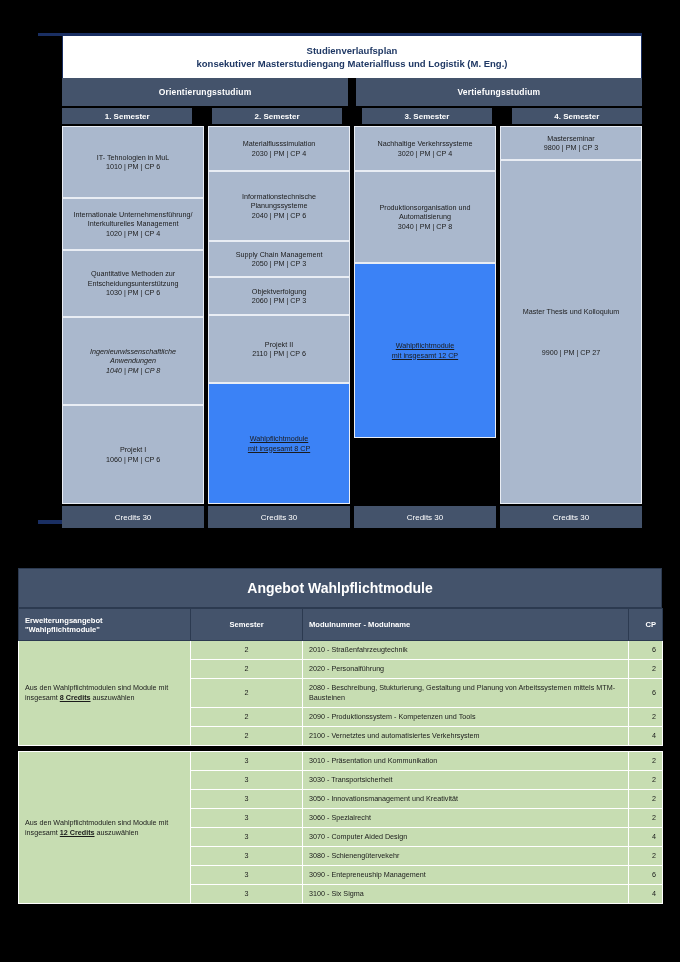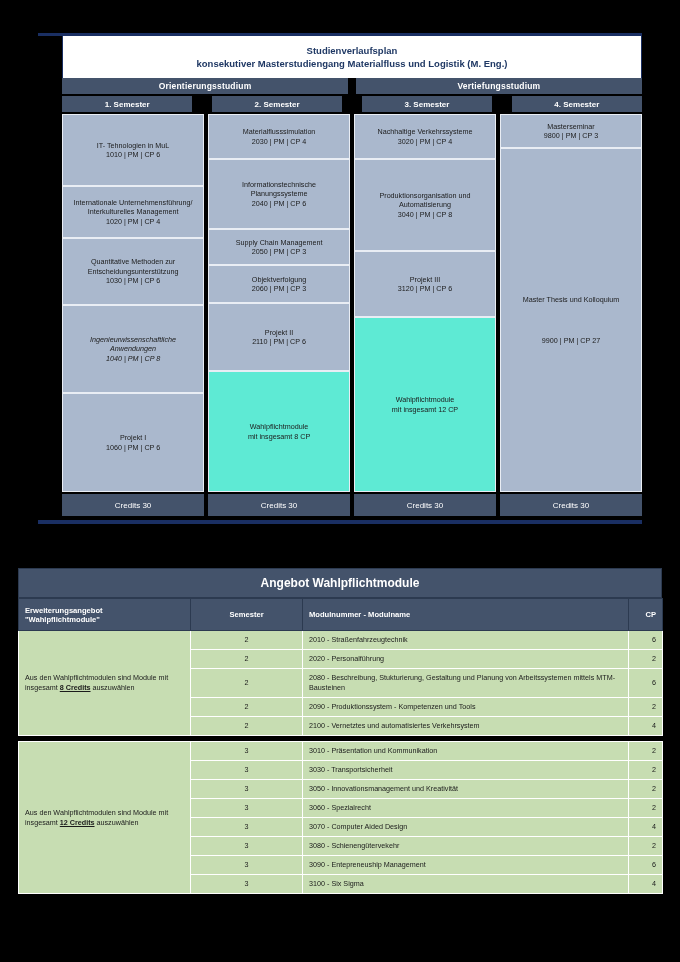--- a/index.html
+++ b/index.html
@@ -20,21 +20,21 @@
     border-bottom:4px solid #1a2f63;
     box-sizing:border-box;
     padding-left:24px;
   }
   .plan-title{
     height:42px; background:#ffffff; color:#1f3864;
     display:flex; flex-direction:column; align-items:center; justify-content:center;
     font-size:9.5px; font-weight:bold; line-height:13px; text-align:center;
     border-left:1px solid #1a2f63; border-right:1px solid #1a2f63;
   }
-  .phase-row{display:flex;height:16px;border-radius:7px;}
+  .phase-row{display:flex;height:28px;border-radius:7px;}
   .phase{
     background:#44536b; color:#ffffff;
     font-size:8.5px; font-weight:bold;
     display:flex;align-items:center;justify-content:center;
     letter-spacing:.2px;
   }
   .phase.left{width:298px;}
   .phase-gap{width:8px;background:#000;}
   .phase.right{width:298px;}
 
@@ -49,40 +49,40 @@
   .cols{display:flex;height:378px;margin-top:2px;}
   .col{width:148px;display:flex;flex-direction:column;}
   .mod{
     background:#aab8cd; color:#1b1b1b;
     border:1px solid #e9edf4;
     box-sizing:border-box;
     display:flex;flex-direction:column;align-items:center;justify-content:center;
     text-align:center; font-size:7.2px; line-height:9.4px;
     padding:2px 4px;
   }
-  .mod.wp{background:#5eead4;}
+  .mod.wp{background:#3b82f6;text-decoration:underline;}
   .mod .mname{display:block;}
   .mod .mcode{display:block;}
 
   .credits-row{display:flex;height:22px;margin-top:2px;border-radius:8px;}
   .credits{
     width:148px;background:#44536b;color:#ffffff;
     font-size:8px;display:flex;align-items:center;justify-content:center;
   }
 
   
   .offer{
     position:absolute;left:18px;top:568px;width:644px;
     background:#000;
     box-sizing:border-box;
   }
   .offer-title{
-    background:#44536b;color:#fff;height:30px;
+    background:#44536b;color:#fff;height:40px;
     display:flex;align-items:center;justify-content:center;
-    font-size:12px;font-weight:bold;
+    font-size:14px;font-weight:bold;
     border:1px solid #2c3a50;box-sizing:border-box;
   }
   table.offer-tbl{border-collapse:collapse;width:644px;table-layout:fixed;}
   table.offer-tbl th{
     background:#44536b;color:#fff;font-size:7.6px;font-weight:bold;
     border:1px solid #2c3a50;
     padding:5px 6px; height:32px; box-sizing:border-box;
   }
   th.c-left{text-align:left;width:172px;}
   th.c-sem{text-align:center;width:112px;}
@@ -180,24 +180,20 @@
         </div>
         <div class="col-gap"></div>
         <div class="col">
           <div class="mod" style="height: 45px;">
             <span class="mname">Nachhaltige Verkehrssysteme</span>
             <span class="mcode">3020 | PM | CP 4</span>
           </div>
           <div class="mod" style="height: 92px;">
             <span class="mname">Produktionsorganisation und Automatisierung</span>
             <span class="mcode">3040 | PM | CP 8</span>
-          </div>
-          <div class="mod" style="height: 66px;">
-            <span class="mname">Projekt III</span>
-            <span class="mcode">3120 | PM | CP 6</span>
           </div>
           <div class="mod wp" style="height: 175px;">
             <span class="mname">Wahlpflichtmodule</span>
             <span class="mcode">mit insgesamt 12 CP</span>
           </div>
         </div>
         <div class="col-gap"></div>
         <div class="col">
           <div class="mod" style="height: 34px;">
             <span class="mname">Masterseminar</span>

